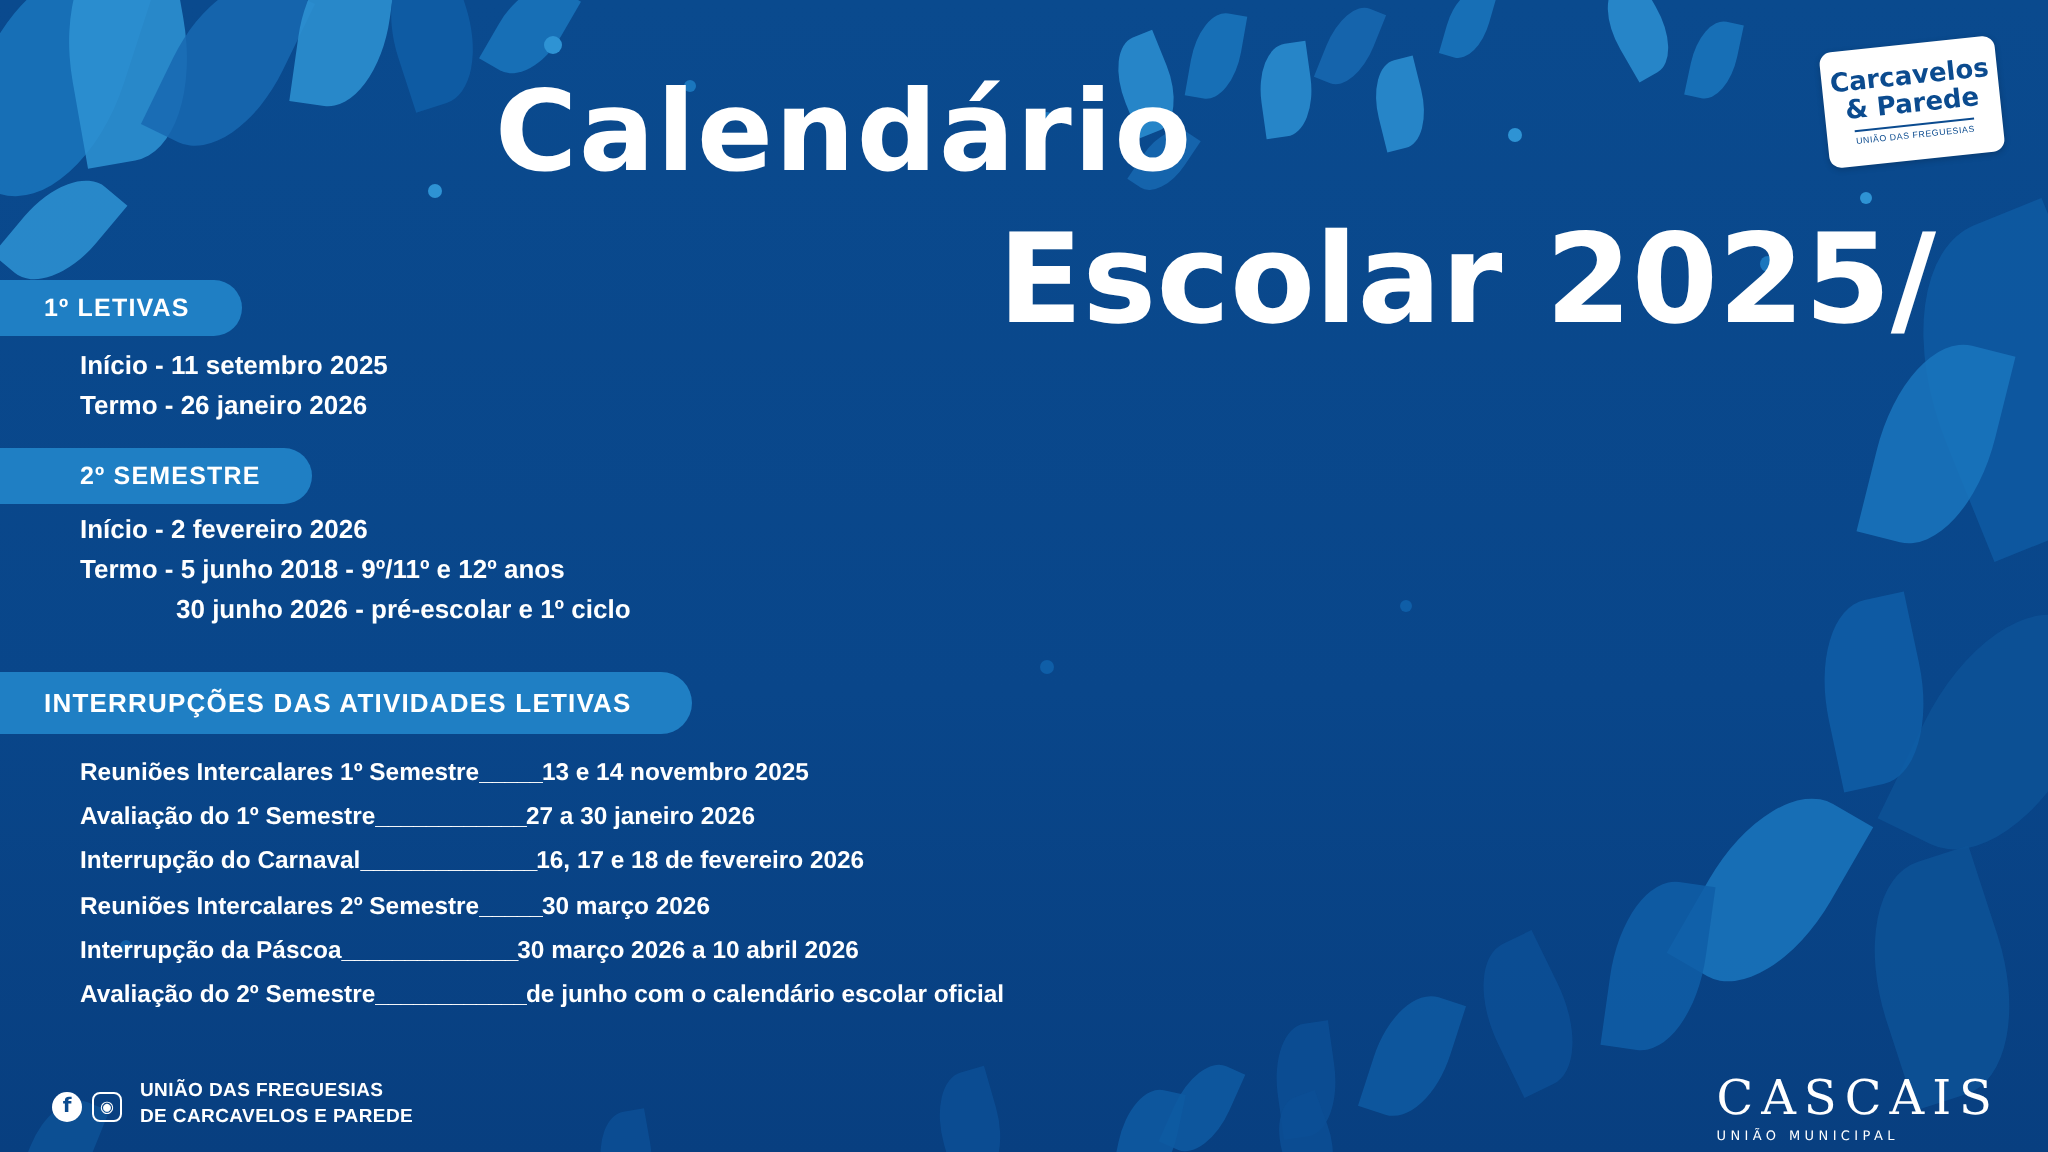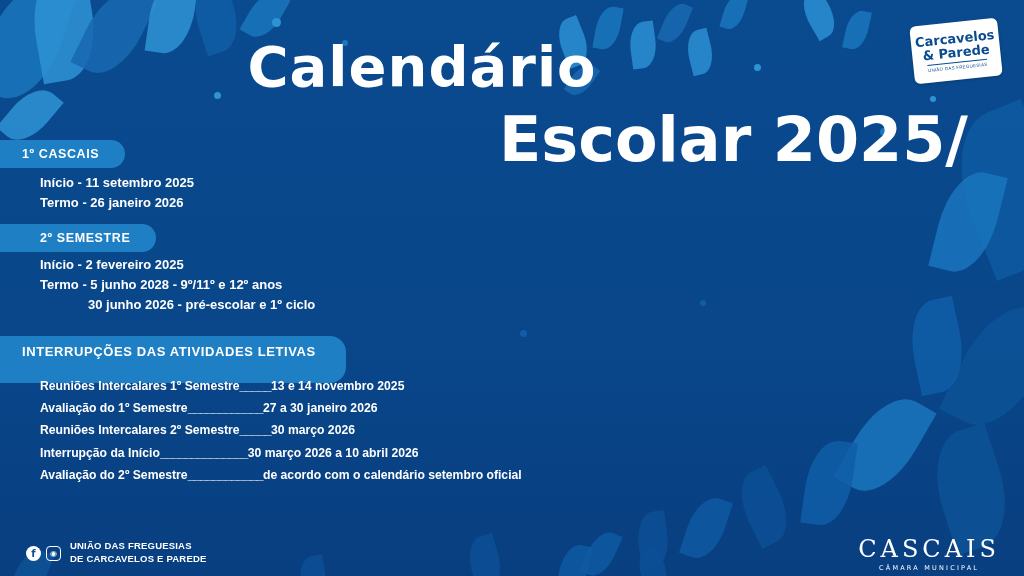--- a/index.html
+++ b/index.html
@@ -67,21 +67,21 @@
     position: absolute;
     background: #1f7fc4;
     color: #ffffff;
     font-size: 12.5px;
     font-weight: bold;
     letter-spacing: .6px;
     padding: 7px 26px 7px 22px;
     border-radius: 0 16px 16px 0;
     white-space: nowrap;
   }
-  .pill.big { font-size: 13px; padding: 8px 30px 24px 22px; }
+  .pill.big { font-size: 13px; padding: 8px 30px 8px 22px; }
 
   
   .block {
     position: absolute;
     color: #ffffff;
     font-size: 13px;
     font-weight: bold;
     line-height: 1.55;
     white-space: nowrap;
   }
@@ -143,21 +143,21 @@
   .social { display: flex; gap: 5px; align-items: center; }
   .ic {
     width: 15px; height: 15px; border-radius: 50%;
     background: #ffffff; color: #0b4b8f;
     display: flex; align-items: center; justify-content: center;
     font-size: 10px; font-weight: bold;
     font-family: "DejaVu Sans", sans-serif;
   }
   .ic.sq { border-radius: 4px; background: transparent; border: 1.6px solid #fff; color:#fff; font-size: 8px;}
   .footer-text { color: #fff; font-size: 9.5px; font-weight: bold; line-height: 1.35; letter-spacing: .2px;}
-  .footer-right { text-align: center; }
+  .footer-right { text-align: left; }
   .cascais {
     color: #fff; font-size: 24px; letter-spacing: 4px;
     font-family: "DejaVu Serif", serif;
   }
   .cascais-sub {
     color: #fff; font-size: 6.5px; letter-spacing: 2.2px; margin-top: 1px;
     font-family: "DejaVu Sans", sans-serif;
   }
 </style>
 </head>
@@ -218,53 +218,54 @@
     <div class="l1">Carcavelos</div>
     <div class="l2">&amp; Parede</div>
     <div class="l3">UNIÃO DAS FREGUESIAS</div>
   </div>
 
   <div class="title-wrap">
     <div class="title1">Calendário</div>
     <div class="title2">Escolar 2025/</div>
   </div>
 
-  <div class="pill" style="left:0;top:140px;">1º CASCAIS</div>
+  <div class="pill" style="left:0;top:140px;">1º LETIVAS</div>
   <div class="block" style="left:40px;top:173px;">
     <div>Início - 11 setembro 2025</div>
     <div>Termo - 26 janeiro 2026</div>
   </div>
 
   <div class="pill" style="left:0;top:224px;padding-left:40px;">2º SEMESTRE</div>
   <div class="block" style="left:40px;top:255px;">
-    <div>Início - 2 fevereiro 2025</div>
-    <div>Termo - 5 junho 2028 - 9º/11º e 12º anos</div>
+    <div>Início - 2 fevereiro 2026</div>
+    <div>Termo - 5 junho 2018 - 9º/11º e 12º anos</div>
     <div class="indent">30 junho 2026 - pré-escolar e 1º ciclo</div>
   </div>
 
   <div class="pill big" style="left:0;top:336px;">INTERRUPÇÕES DAS ATIVIDADES LETIVAS</div>
 
   <div class="rows">
     <span class="row"><span>Reuniões Intercalares 1º Semestre</span><span class="dots">_____</span><span class="val">13 e 14 novembro 2025</span></span>
     <span class="row"><span>Avaliação do 1º Semestre</span><span class="dots">____________</span><span class="val">27 a 30 janeiro 2026</span></span>
+    <span class="row"><span>Interrupção do Carnaval</span><span class="dots">______________</span><span class="val">16, 17 e 18 de fevereiro 2026</span></span>
     <span class="row"><span>Reuniões Intercalares 2º Semestre</span><span class="dots">_____</span><span class="val">30 março 2026</span></span>
-    <span class="row"><span>Interrupção da Início</span><span class="dots">______________</span><span class="val">30 março 2026 a 10 abril 2026</span></span>
-    <span class="row"><span>Avaliação do 2º Semestre</span><span class="dots">____________</span><span class="val">de acordo com o calendário setembro oficial</span></span>
+    <span class="row"><span>Interrupção da Páscoa</span><span class="dots">______________</span><span class="val">30 março 2026 a 10 abril 2026</span></span>
+    <span class="row"><span>Avaliação do 2º Semestre</span><span class="dots">____________</span><span class="val">de junho com o calendário escolar oficial</span></span>
   </div>
 
   <div class="footer">
     <div class="footer-left">
       <div class="social">
         <div class="ic">f</div>
         <div class="ic sq">◉</div>
       </div>
       <div class="footer-text">
         <div>UNIÃO DAS FREGUESIAS</div>
         <div>DE CARCAVELOS E PAREDE</div>
       </div>
     </div>
     <div class="footer-right">
       <div class="cascais">CASCAIS</div>
-      <div class="cascais-sub">CÂMARA MUNICIPAL</div>
+      <div class="cascais-sub">UNIÃO MUNICIPAL</div>
     </div>
   </div>
 
 </div>
 
 </body></html>

